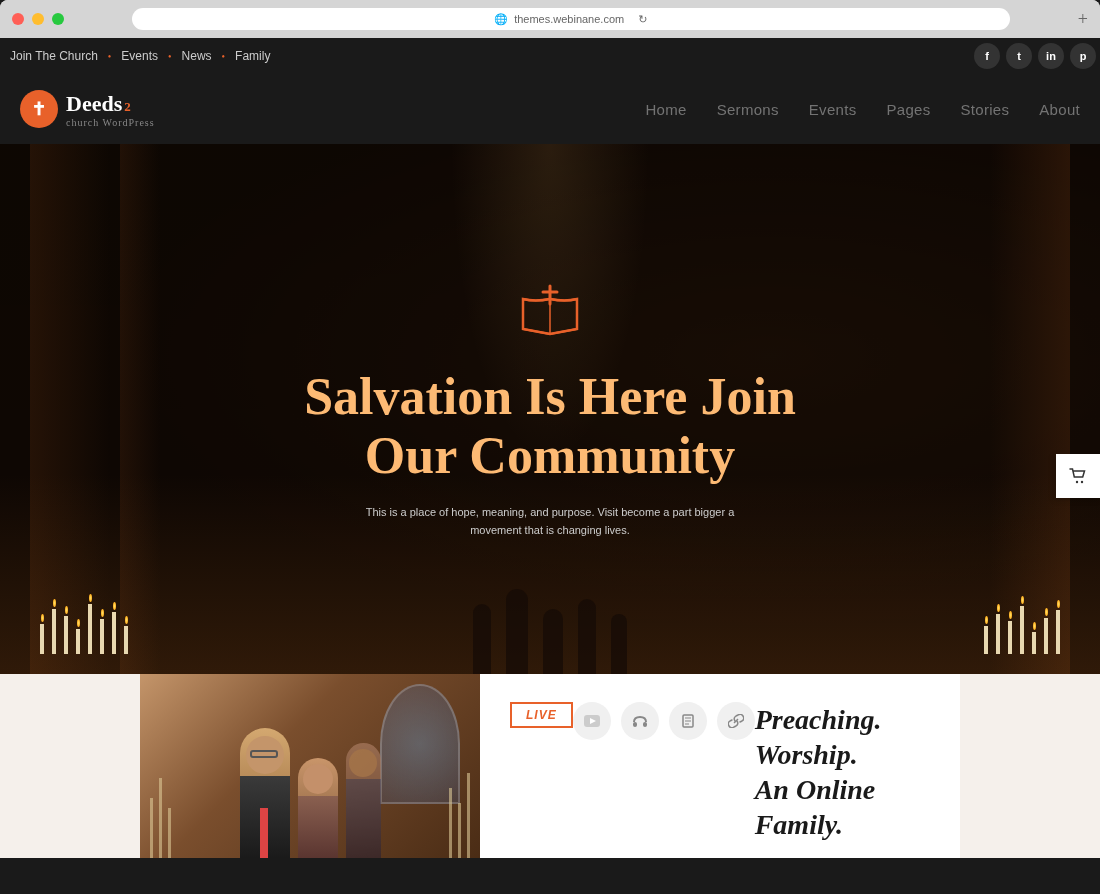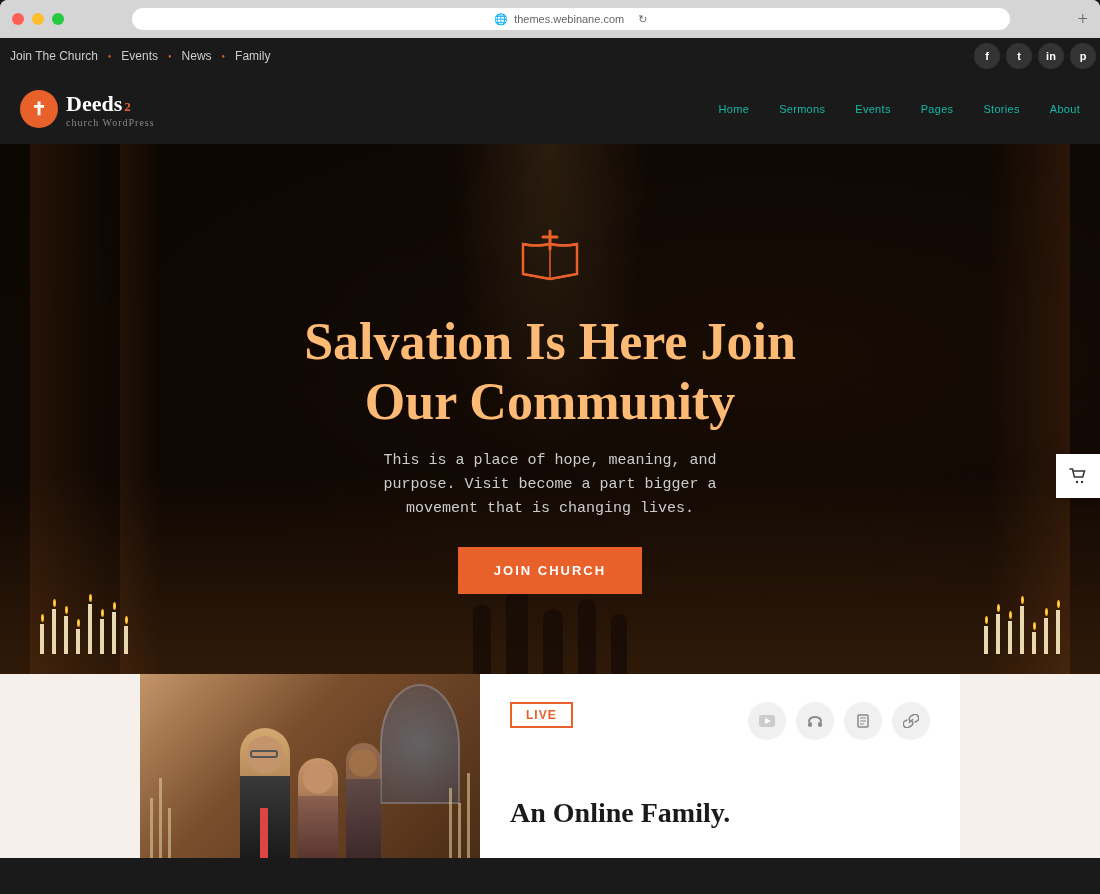--- a/index.html
+++ b/index.html
@@ -144,24 +144,24 @@
       font-size: 10px;
       color: #888;
       letter-spacing: 1px;
     }
     .nav-links {
       display: flex;
       align-items: center;
       gap: 30px;
     }
     .nav-links a {
-      color: #14b8a6;
+      color: #737373;
       text-decoration: none;
       font-family: Arial, sans-serif;
-      font-size: 11px;
+      font-size: 15px;
       font-weight: 500;
       letter-spacing: 0.3px;
       text-align: center;
     }
     .live-prayer-btn {
       background: #e8612a;
       color: #fff;
       border: none;
       padding: 12px 22px;
       font-family: Arial, sans-serif;
@@ -215,24 +215,24 @@
     .hero-title {
       color: #fdba74;
       font-size: 52px;
       font-weight: 800;
       line-height: 1.15;
       max-width: 520px;
       font-family: Georgia, serif;
     }
     .hero-subtitle {
       color: #ccc;
-      font-size: 15px;
+      font-size: 11px;
       max-width: 380px;
       line-height: 1.6;
-      font-family: Liberation Mono, monospace;
+      font-family: Liberation Sans, sans-serif;
     }
     .hero-btn {
       background: #e8612a;
       color: #fff;
       border: none;
       padding: 16px 36px;
       font-family: Arial, sans-serif;
       font-size: 13px;
       font-weight: bold;
       letter-spacing: 2px;
@@ -283,22 +283,23 @@
     .bottom-image-overlay {
       position: absolute;
       inset: 0;
       background: linear-gradient(to right, #d4a870, #8b5e35);
       opacity: 0.8;
     }
     .bottom-content {
       flex: 1;
       padding: 28px 30px;
       display: flex;
-      flex-direction: column;
+      flex-direction: row;
       justify-content: space-between;
+      font-style: italic;
     }
     .live-badge {
       display: inline-flex;
       align-items: center;
       justify-content: center;
       border: 2px solid #e8612a;
       color: #e8612a;
       font-family: Arial, sans-serif;
       font-size: 12px;
       font-weight: bold;
@@ -498,21 +499,20 @@
 
           <line x1="35" y1="15" x2="35" y2="50" stroke="#e8612a" stroke-width="1.5"></line>
 
           <line x1="35" y1="2" x2="35" y2="20" stroke="#e8612a" stroke-width="3" stroke-linecap="round"></line>
           <line x1="28" y1="8" x2="42" y2="8" stroke="#e8612a" stroke-width="3" stroke-linecap="round"></line>
         </svg>
       </div>
 
       <h1 class="hero-title">Salvation Is Here Join Our Community</h1>
       <p class="hero-subtitle">This is a place of hope, meaning, and purpose. Visit become a part bigger a movement that is changing lives.</p>
-      <button class="hero-btn">JOIN CHURCH</button>
     </div>
 
     <div class="cart-sidebar">
       <svg width="18" height="16" viewBox="0 0 18 16" fill="none">
         <path d="M1 1h2.5l1.8 8h8.4l1.8-6H4.5" stroke="#333" stroke-width="1.5" stroke-linecap="round"></path>
         <circle cx="8" cy="14" r="1.2" fill="#333"></circle>
         <circle cx="13" cy="14" r="1.2" fill="#333"></circle>
       </svg>
     </div>
   </div>
@@ -600,19 +600,20 @@
             <div class="bottom-icon-btn">
               <svg width="16" height="14" viewBox="0 0 16 14">
                   <path d="M7,7 Q5,4 8,2 L10,1 Q13,-1 15,2 Q17,5 14,7 L12,8" fill="none" stroke="#888" stroke-width="1.5" stroke-linecap="round"></path>
                   <path d="M9,7 Q11,10 8,12 L6,13 Q3,15 1,12 Q-1,9 2,7 L4,6" fill="none" stroke="#888" stroke-width="1.5" stroke-linecap="round"></path>
                   <line x1="6" y1="9" x2="10" y2="5" stroke="#888" stroke-width="1.5"></line>
                 </svg>
             </div>
           </div>
         </div>
         <div class="bottom-title">
+          <div>Preaching. Worship.</div>
           <div>An Online Family.</div>
         </div>
       </div>
     </div>
   </div>
 
 </div>
 
 </body></html>

